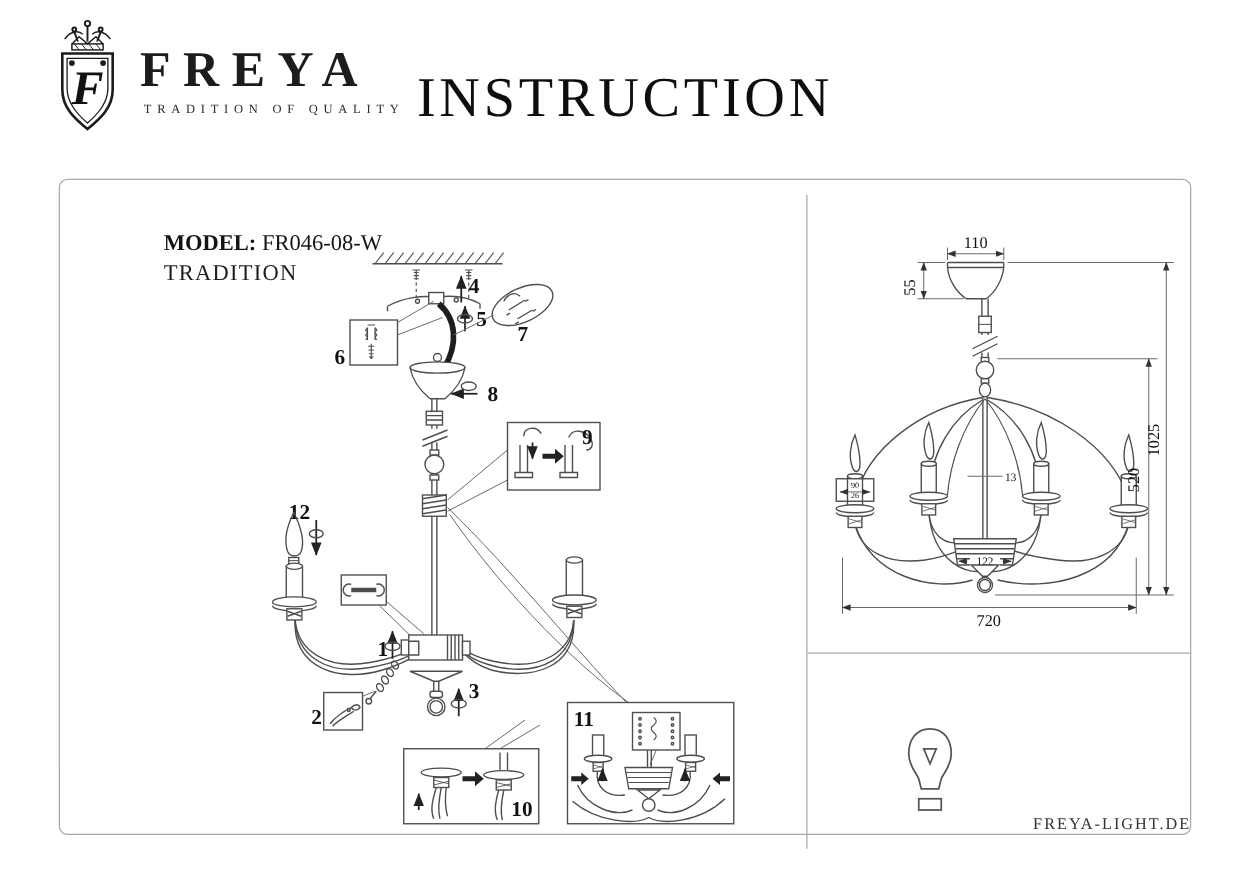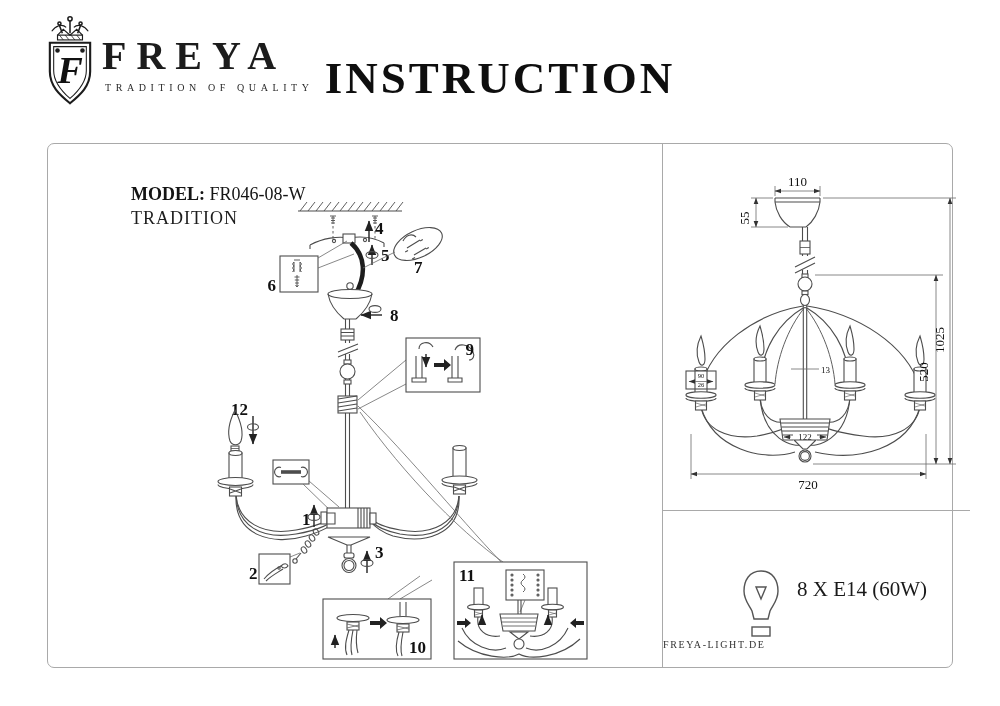--- a/index.html
+++ b/index.html
@@ -1,41 +1,41 @@
 <!DOCTYPE html>
 <html><head>
 <meta charset="utf-8">
 <style>
   html,body{margin:0;padding:0;background:#fff;}
   .page{position:relative;width:1000px;height:706px;background:#fff;overflow:hidden;
         font-family:"Liberation Serif",serif;color:#111;}
   
   .logo{position:absolute;left:38px;top:14px;display:flex;align-items:flex-start;}
   .logo-mark{width:64px;height:96px;}
-  .brand-block{margin-top:22px;}
+  .brand-block{margin-left:10px;margin-top:22px;}
   .brand{font-size:40px;font-weight:bold;letter-spacing:10px;color:#1c1c1c;line-height:1;}
   .tagline{font-size:10px;letter-spacing:4.6px;color:#2a2a2a;margin-top:6px;margin-left:3px;text-align:center;}
   .title{position:absolute;left:0;right:0;top:52px;margin:0;text-align:center;
-         font-size:45px;font-weight:700;letter-spacing:3px;color:#0e0e0e;}
+         font-size:45px;font-weight:400;letter-spacing:3px;color:#0e0e0e;}
   
   .frame{position:absolute;left:47px;top:143px;width:904px;height:523px;
          border:1.5px solid #a9a9a9;border-radius:7px;}
   .panel-left{position:absolute;left:0;top:0;width:597px;height:523px;}
-  .panel-right{position:absolute;left:597px;top:0;width:307px;height:523px;
-               border-left:1.5px solid #a9a9a9;margin-left:17px;}
+  .panel-right{position:absolute;left:597px;top:12px;width:307px;height:523px;
+               border-left:1.5px solid #a9a9a9;}
   .model{position:absolute;left:47px;top:40px;font-size:18px;color:#141414;margin-left:36px;}
   .model-label{font-weight:bold;}
   .model-type{letter-spacing:1px;margin-top:3px;color:#1d1d1d;}
   .diagram-left{position:absolute;left:0;top:0;width:597px;height:523px;}
   .diagram-right{position:absolute;left:0;top:0;width:307px;height:366px;}
   .spec{position:absolute;left:0;top:366px;width:307px;height:157px;border-top:1.5px solid #a9a9a9;}
   .bulb{position:absolute;left:78px;top:56px;width:40px;height:80px;}
   .spec-text{position:absolute;left:134px;top:66px;font-size:21px;color:#1a1a1a;}
-  .website{position:absolute;left:0;top:128px;width:307px;text-align:left;
-           font-size:10px;letter-spacing:1.6px;color:#333;}
+  .website{position:absolute;left:0;top:128px;width:307px;text-align:right;
+           font-size:13px;letter-spacing:1.6px;color:#333;}
   
   svg text{font-family:"Liberation Serif",serif;fill:#111;}
   .num{font-size:17px;font-weight:bold;}
   .dim{font-size:13px;}
   .dimS{font-size:9px;}
   .dimT{font-size:6.5px;}
   .ln{stroke:#4d4d4d;stroke-width:1.1;fill:none;}
   .lnF{stroke:#4d4d4d;stroke-width:1.1;fill:#fff;}
   .thin{stroke:#6a6a6a;stroke-width:.8;fill:none;}
   .blk{fill:#222;stroke:none;}
@@ -480,18 +480,17 @@
       </svg>
 
       <div class="spec">
         <svg class="bulb" viewBox="0 0 40 80">
           <g stroke="#555" fill="none" stroke-width="1.4">
             <path d="M20 4 C8 4 3 14 3 24 C3 33 8 38 11 44 L13 52 H27 L29 44 C32 38 37 33 37 24 C37 14 32 4 20 4 Z"></path>
             <path d="M15 20 H25 L20 32 Z"></path>
             <rect x="11" y="60" width="18" height="9"></rect>
           </g>
         </svg>
-        <div class="spec-text">8 X E14 (60W)</div>
         <div class="website">FREYA-LIGHT.DE</div>
       </div>
     </section>
   </div>
 </div>
 
 </body></html>

